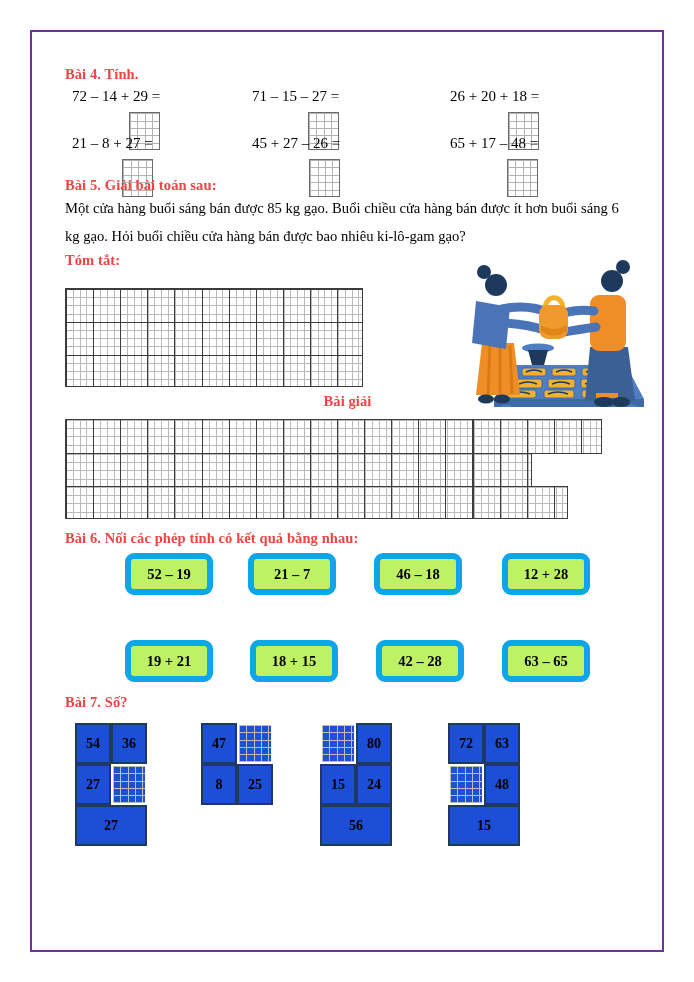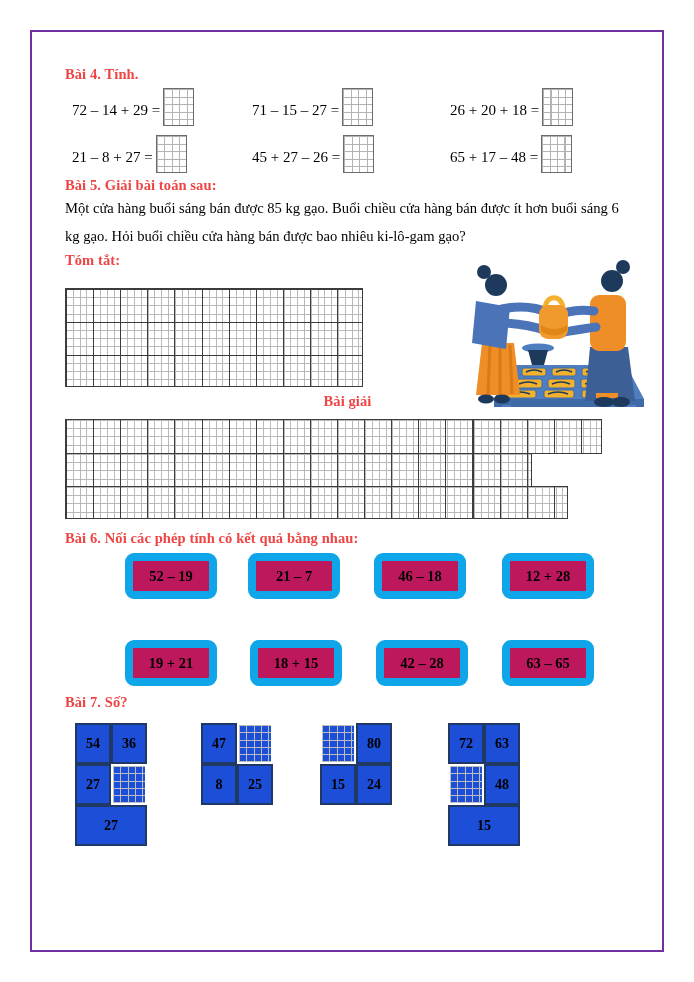--- a/index.html
+++ b/index.html
@@ -7,21 +7,21 @@
     width:694px;height:982px;position:relative;background:#ffffff;
     font-family:"Liberation Serif",serif;color:#000;overflow:hidden;
   }
   .abs{position:absolute;}
   .frame{
     left:30px;top:30px;width:630px;height:918px;
     border:2px solid #7030A0;background:#fff;
   }
   .h{font-weight:bold;font-size:14.5px;color:#ef4444;letter-spacing:.1px;}
   
-  .eq{position:absolute;display:flex;align-items:flex-end;}
+  .eq{position:absolute;display:flex;align-items:flex-end;flex-direction:column;}
   .eqt{font-size:15px;margin-bottom:7px;white-space:nowrap;}
   .ansbox{
     width:31px;height:38px;margin-left:3px;box-sizing:border-box;
     border:1px solid #6b6b6b;background-color:#fff;
     background-image:
       repeating-linear-gradient(to right,#b3b3b3 0 1px,transparent 1px 7.5px),
       repeating-linear-gradient(to bottom,#b3b3b3 0 1px,transparent 1px 7.5px);
   }
   .para{font-size:14.6px;line-height:28px;white-space:nowrap;}
   
@@ -36,21 +36,21 @@
   .band{
     box-sizing:border-box;border:1px solid #3c3c3c;background-color:#fff;
     background-image:
       repeating-linear-gradient(to right,#3c3c3c 0 1px,transparent 1px 27.1px),
       repeating-linear-gradient(to right,#b9b9b9 0 1px,transparent 1px 6.8px),
       repeating-linear-gradient(to bottom,#b9b9b9 0 1px,transparent 1px 8.2px);
   }
   
   .obox{
     position:absolute;width:76px;height:30px;box-sizing:content-box;
-    border:8px solid #0ea5e9;border-radius:9px;background:#be185d;
+    border:6px solid #0ea5e9;border-radius:9px;background:#bef264;
     display:flex;align-items:center;justify-content:center;
     font-weight:bold;font-size:14.5px;white-space:nowrap;
   }
   
   .ptable{position:absolute;width:72px;display:grid;grid-template-columns:36px 36px;}
   .pcell{
     box-sizing:border-box;height:41px;border:2px solid #1F3864;background:#1d4ed8;
     display:flex;align-items:center;justify-content:center;
     font-weight:bold;font-size:14px;
   }
@@ -199,20 +199,21 @@
   <div class="pcell patch"></div>
   <div class="pcell">8</div>
   <div class="pcell">25</div>
 </div>
 
 <div class="ptable" style="left:320px;top:723px">
   <div class="pcell patch"></div>
   <div class="pcell">80</div>
   <div class="pcell">15</div>
   <div class="pcell">24</div>
+  <div class="pcell spanw">56</div>
 </div>
 
 <div class="ptable" style="left:448px;top:723px">
   <div class="pcell">72</div>
   <div class="pcell">63</div>
   <div class="pcell patch"></div>
   <div class="pcell">48</div>
   <div class="pcell spanw">15</div>
 </div>
 

